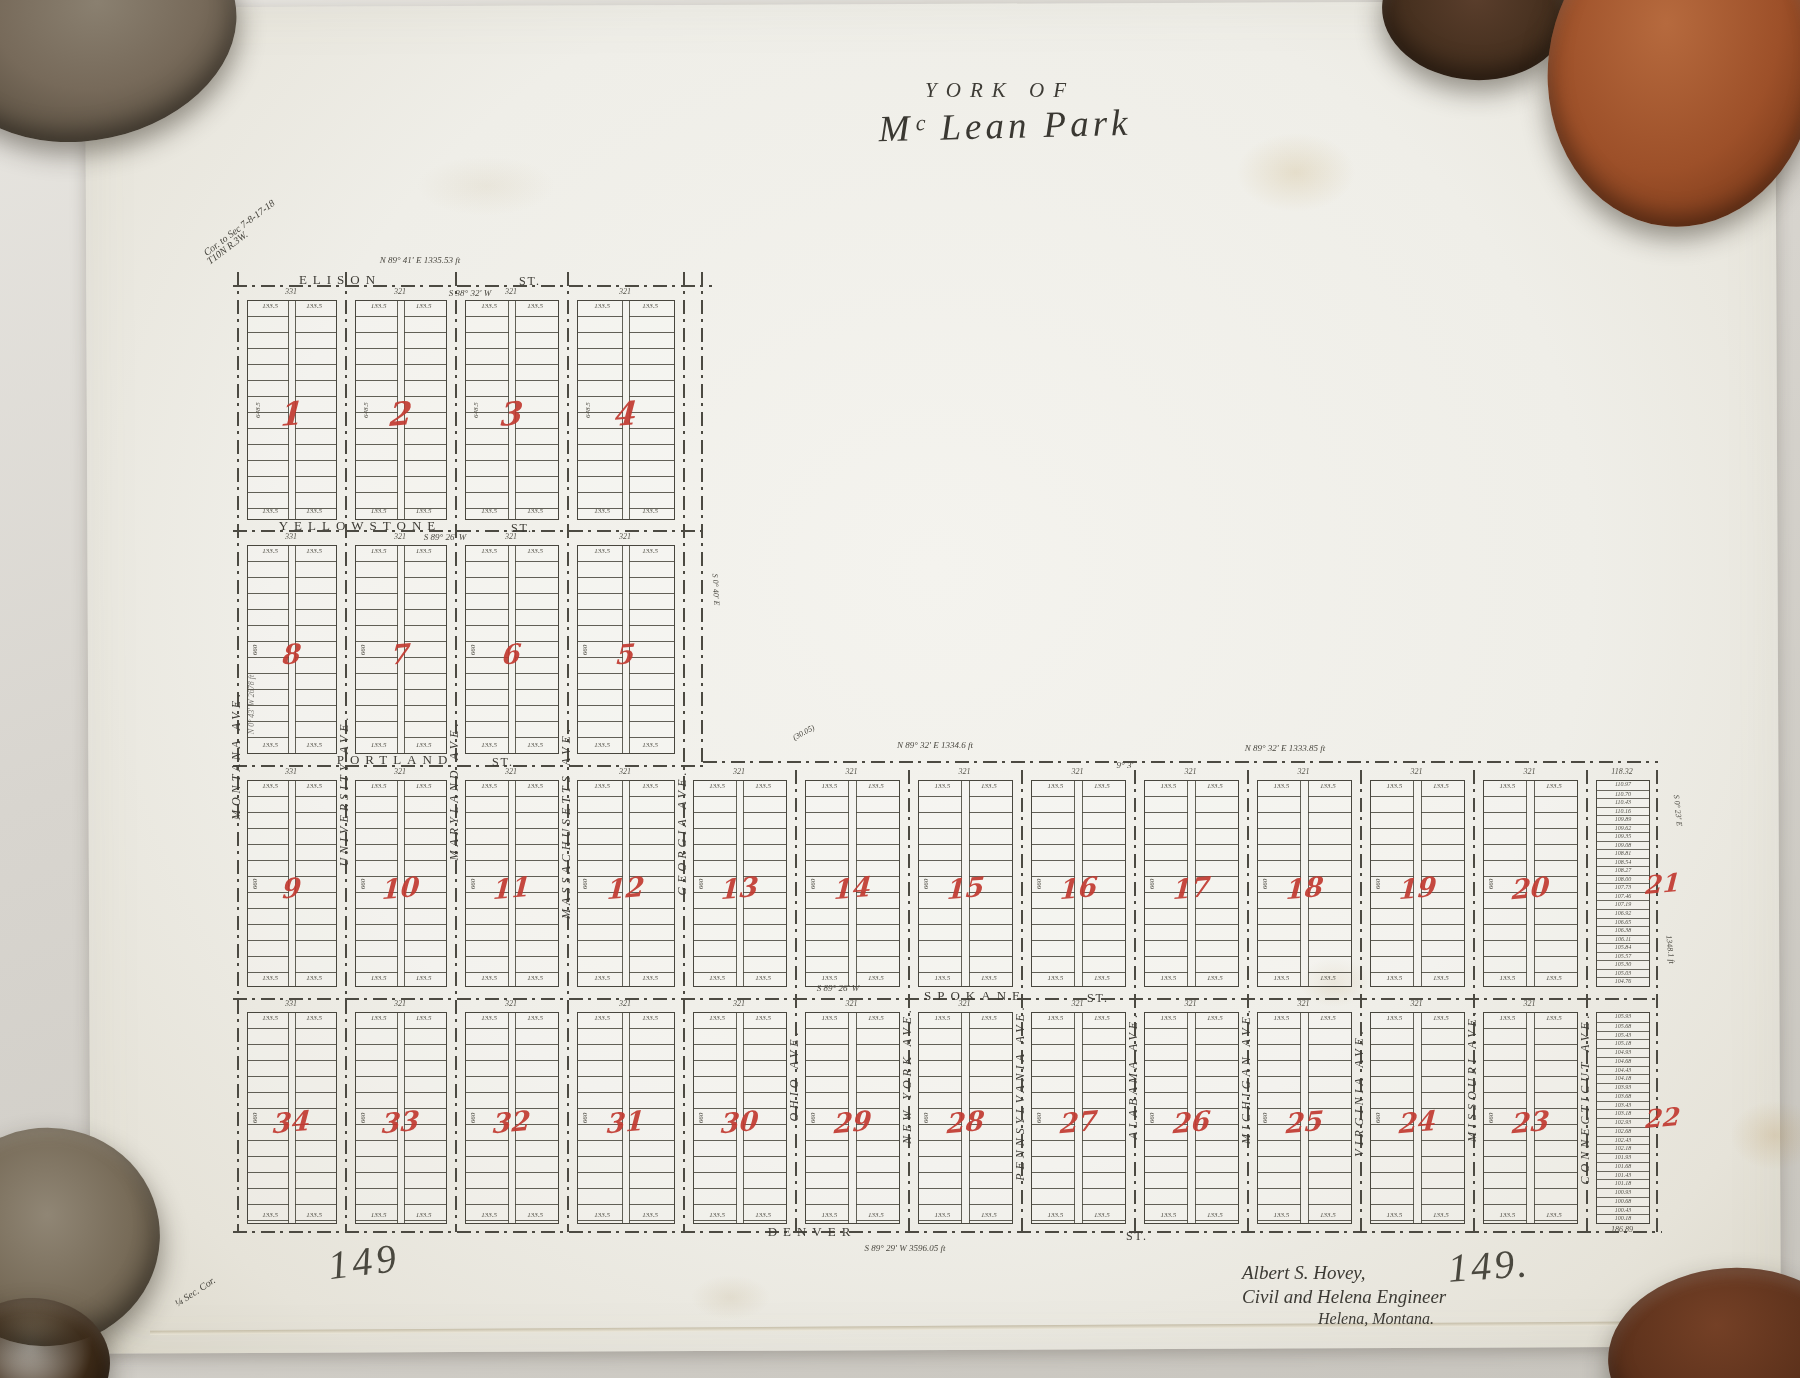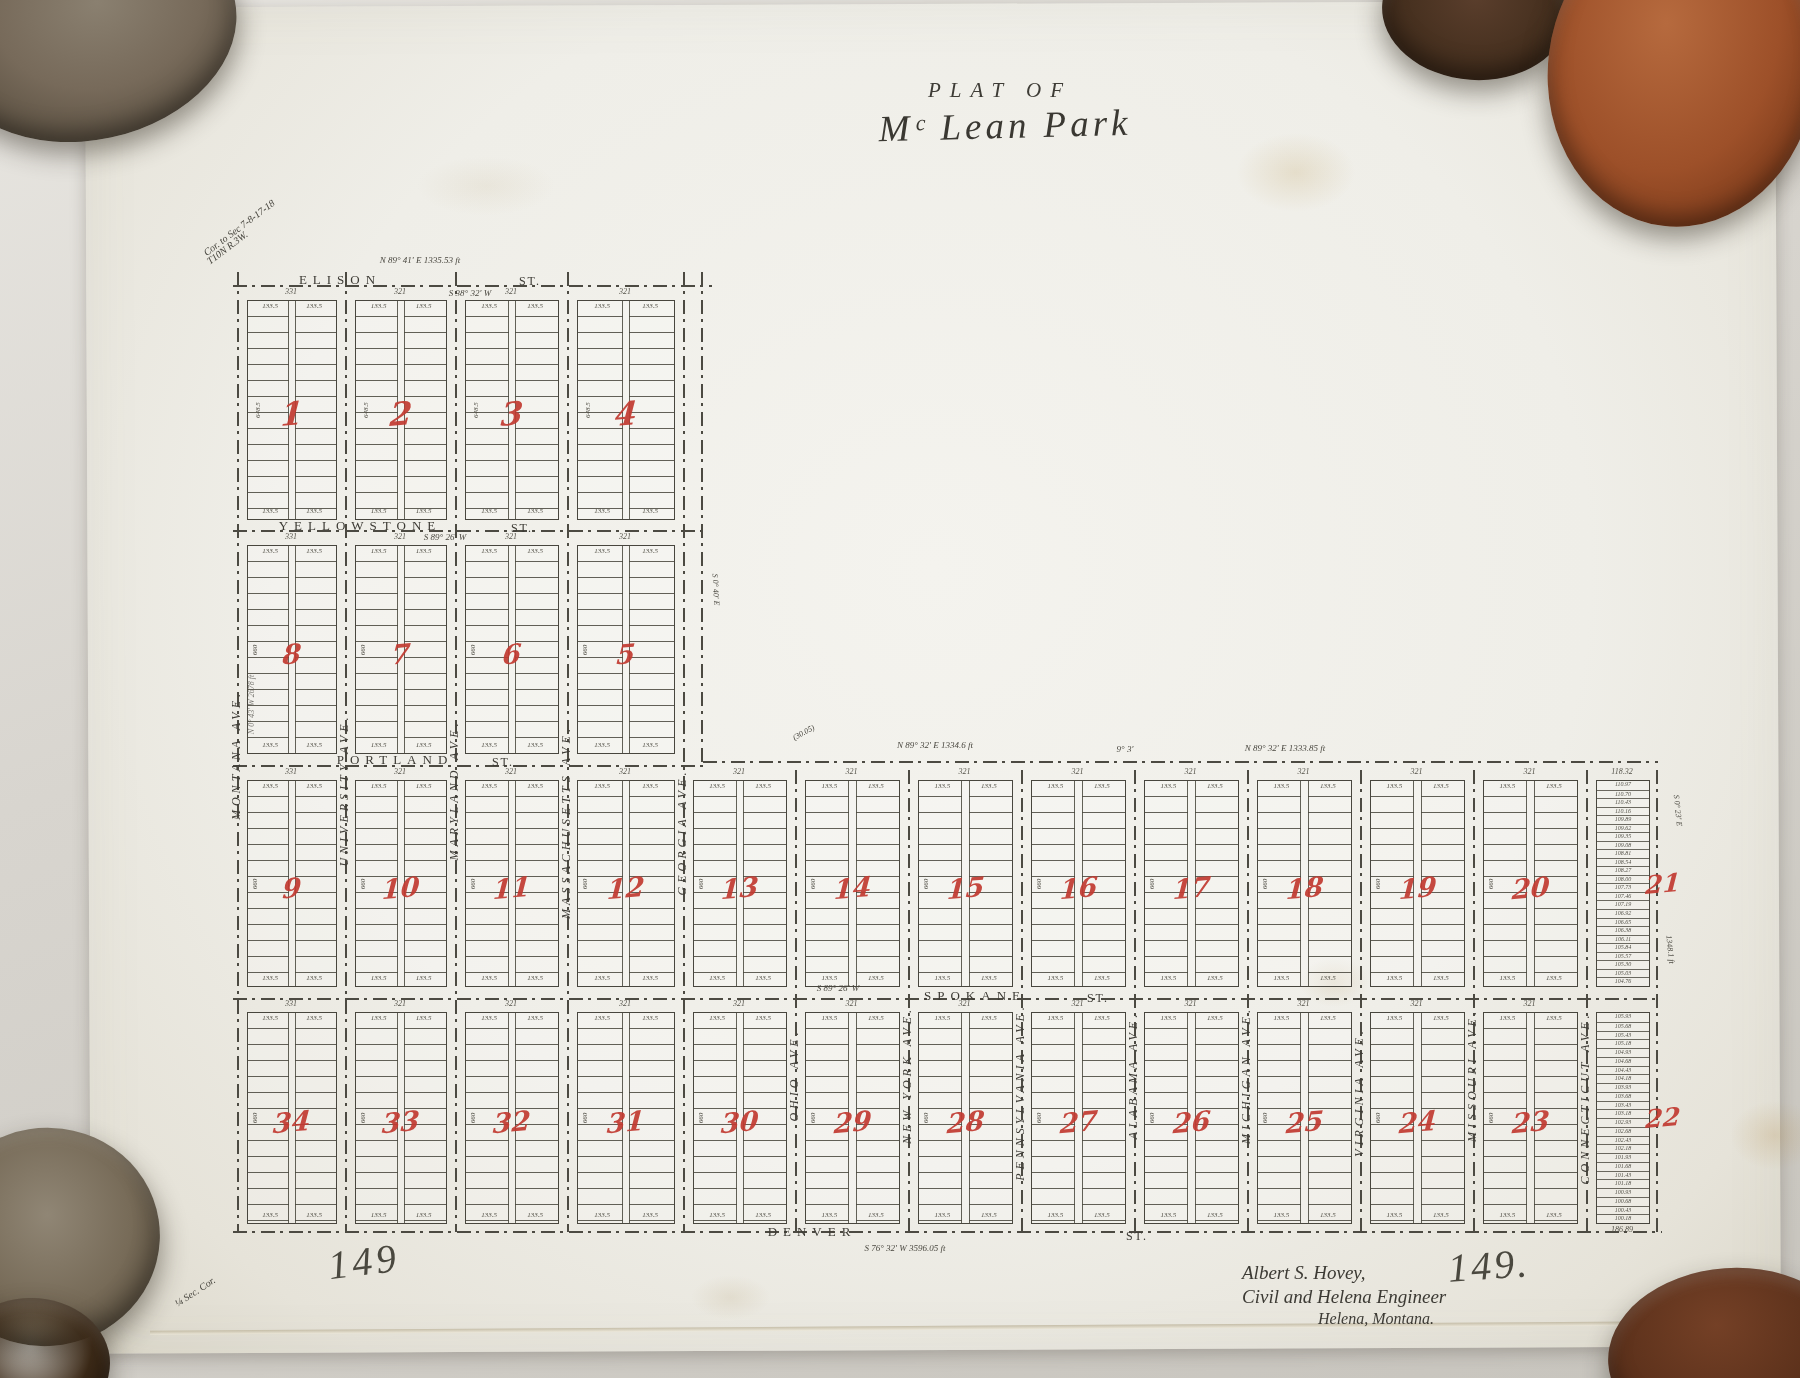--- a/index.html
+++ b/index.html
@@ -88,37 +88,37 @@
   <div class="sheet">
     <div class="stain s1"></div>
     <div class="stain s2"></div>
     <div class="stain s3"></div>
     <div class="stain s4"></div>
     <div class="stain s5"></div>
   </div>
   <div class="fold-line"></div>
 
   <div id="map">
-    <div class="title1">PLAT OF</div>
+    <div class="title1">YORK OF</div>
     <div class="title2">Mᶜ Lean Park</div>
 
     <div class="hand note-tl1">Cor. to Sec 7-8-17-18</div>
     <div class="hand note-tl2">T10N R.3W.</div>
     <div class="hand note-bl">¼ Sec. Cor.</div>
     <div class="hand note-portland">(30.05)</div>
 
     <div class="pageno pageno-left">149</div>
     <div class="pageno pageno-right">149.</div>
 
     <div class="sig1">Albert S. Hovey,</div>
     <div class="sig2">Civil and Helena Engineer</div>
     <div class="sig3">Helena, Montana.</div>
 
     <div class="bearing" style="left:935px;top:740px;">N 89° 32' E   1334.6 ft</div>
-    <div class="bearing" style="left:1125px;top:744px;">9° 3'</div>
+    <div class="bearing" style="left:1125px;top:760px;">9° 3'</div>
     <div class="bearing" style="left:1285px;top:743px;">N 89° 32' E   1333.85 ft</div>
     <div class="vbearing" style="left:222px;top:700px;transform:rotate(-90deg);">N 0° 43' W   2678 ft</div>
     <div class="vbearing" style="left:1662px;top:806px;transform:rotate(84deg);">S 0° 23' E</div>
     <div class="vbearing" style="left:1656px;top:945px;transform:rotate(84deg);">1348.1 ft</div>
     <div class="vbearing" style="left:700px;top:585px;transform:rotate(87deg);">S 0° 40' E</div>
   <div class="dashH" style="left: 233px; top: 285px; width: 479px;"></div>
       <div class="dashH" style="left: 233px; top: 530px; width: 474px;"></div>
       <div class="dashH" style="left: 233px; top: 765px; width: 474px;"></div>
       <div class="dashH" style="left: 703px; top: 761px; width: 955px;"></div>
       <div class="dashH" style="left: 233px; top: 998px; width: 1425px;"></div>
@@ -566,21 +566,21 @@
       <div class="street-name" style="left: 360px; top: 518px;">YELLOWSTONE</div>
       <div class="street-st" style="left: 522px; top: 521px;">ST.</div>
       <div class="bearing" style="left: 445px; top: 532px;">S 89° 26' W</div>
       <div class="street-name" style="left: 395px; top: 752px;">PORTLAND</div>
       <div class="street-st" style="left: 503px; top: 755px;">ST.</div>
       <div class="street-name" style="left: 975px; top: 988px;">SPOKANE</div>
       <div class="street-st" style="left: 1098px; top: 991px;">ST.</div>
       <div class="bearing" style="left: 838px; top: 983px;">S 89° 26' W</div>
       <div class="street-name" style="left: 812px; top: 1224px;">DENVER</div>
       <div class="street-st" style="left: 1137px; top: 1229px;">ST.</div>
-      <div class="bearing" style="left: 905px; top: 1243px;">S 76° 32' W   3596.05 ft</div>
+      <div class="bearing" style="left: 905px; top: 1243px;">S 89° 29' W   3596.05 ft</div>
     </div>
 
   <div class="pad pad-tl"></div>
   <div class="pad pad-tr-small"></div>
   <div class="pad pad-tr-big"></div>
   <div class="pad pad-bl"></div>
   <div class="pad pad-bl2"></div>
   <div class="pad pad-br"></div>
 </div>
 

